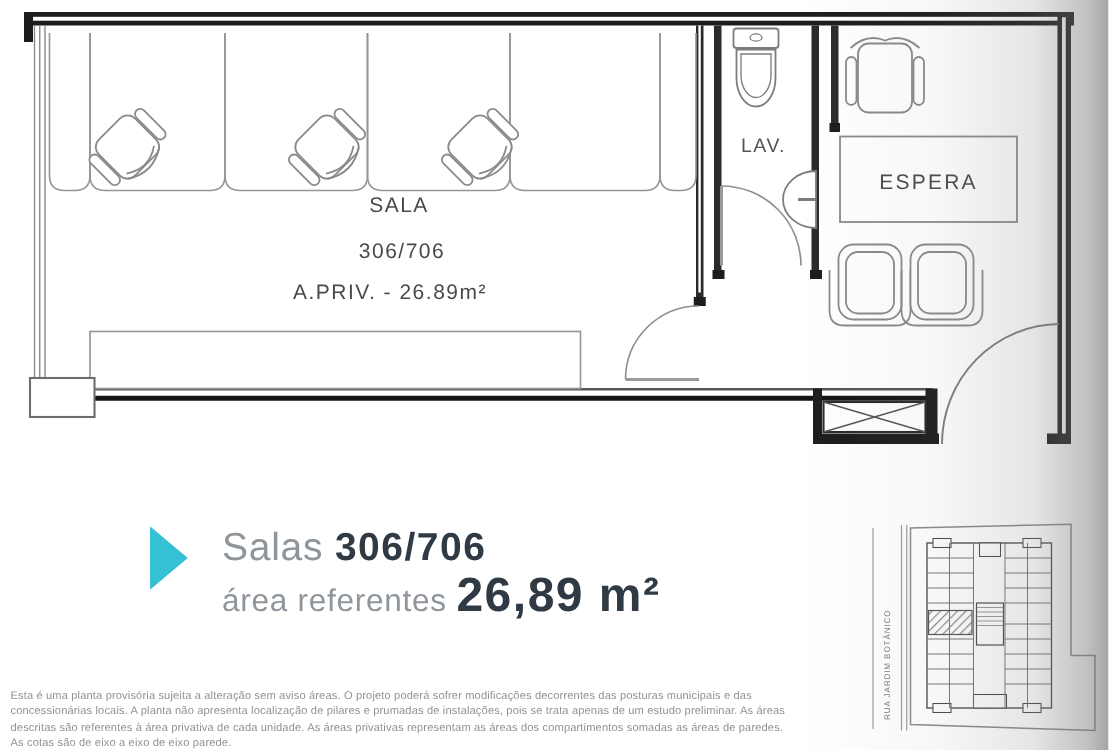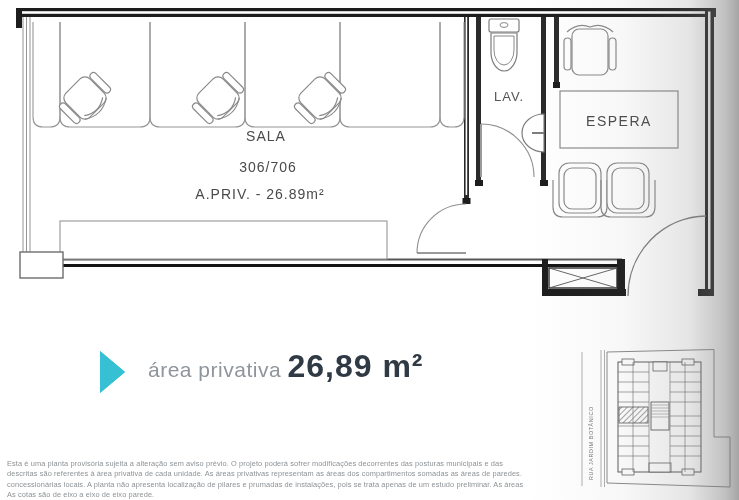--- a/index.html
+++ b/index.html
@@ -171,22 +171,26 @@
     <polyline points="696,230 703,237.5 696,245" stroke="#ffffff" stroke-width="2.6" stroke-linecap="round" stroke-linejoin="round"></polyline>
   </g>
 </svg>
 
 <div class="title-block">
   <svg class="accent-arrow" viewBox="0 0 26 43">
     <polygon points="0,0 25,21 0,42 3,32 3,10" fill="#35c0d3"></polygon>
     <polygon points="0,0 25,21 0,42" fill="#35c0d3"></polygon>
   </svg>
   <div class="title-lines">
+    <div class="title-line1">
+      <span>Salas</span>
+      <b>306/706</b>
+    </div>
     <div class="title-line2">
-      <span>área privativa</span>
+      <span>área referentes</span>
       <b>26,89 m²</b>
     </div>
   </div>
 </div>
 
 <svg class="keymap" width="164" height="155" viewBox="0 0 164 155">
   <defs>
     <pattern id="hatch" width="4" height="4" patternUnits="userSpaceOnUse" patternTransform="rotate(45)">
       <line x1="0" y1="0" x2="0" y2="4" stroke="#8a8a8a" stroke-width="1.6"></line>
     </pattern>
@@ -241,19 +245,19 @@
       <line x1="76" y1="71" x2="94" y2="71"></line>
         <line x1="76" y1="74" x2="94" y2="74"></line>
       <line x1="76" y1="77" x2="94" y2="77"></line>
     </g>
 
     <rect x="44" y="67" width="29" height="16" fill="url(#hatch)" stroke="#555555" stroke-width="0.8"></rect>
   </g>
 </svg>
 
 <div class="disclaimer">
-  <div>Esta é uma planta provisória sujeita a alteração sem aviso prévio. O projeto poderá sofrer modificações decorrentes das posturas municipais e das</div>
+  <div>Esta é uma planta provisória sujeita a alteração sem aviso áreas. O projeto poderá sofrer modificações decorrentes das posturas municipais e das</div>
+  <div>concessionárias locais. A planta não apresenta localização de pilares e prumadas de instalações, pois se trata apenas de um estudo preliminar. As áreas</div>
   <div>descritas são referentes à área privativa de cada unidade. As áreas privativas representam as áreas dos compartimentos somadas as áreas de paredes.</div>
-  <div>concessionárias locais. A planta não apresenta localização de pilares e prumadas de instalações, pois se trata apenas de um estudo preliminar. As áreas</div>
   <div>As cotas são de eixo a eixo de eixo parede.</div>
 </div>
 
 <div class="page-gradient"></div>
 
 </body></html>

